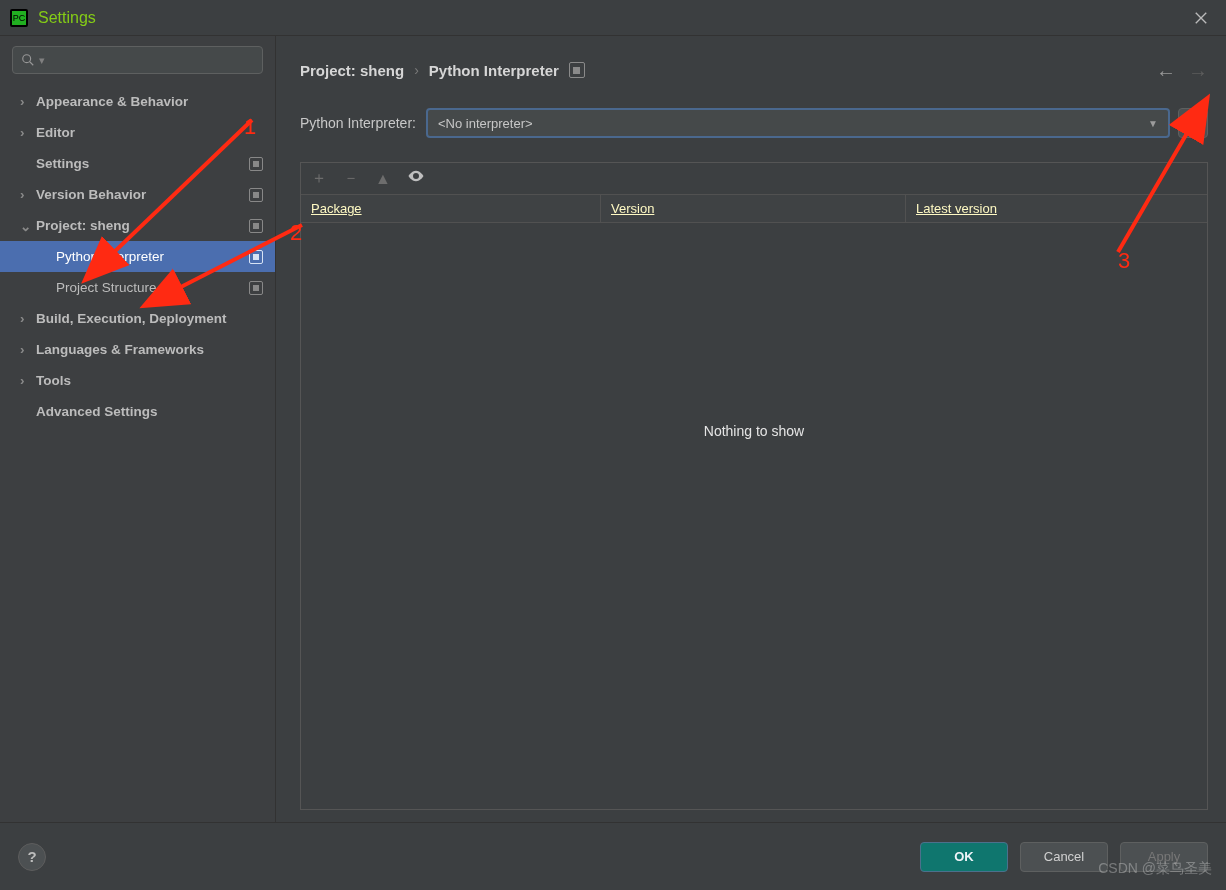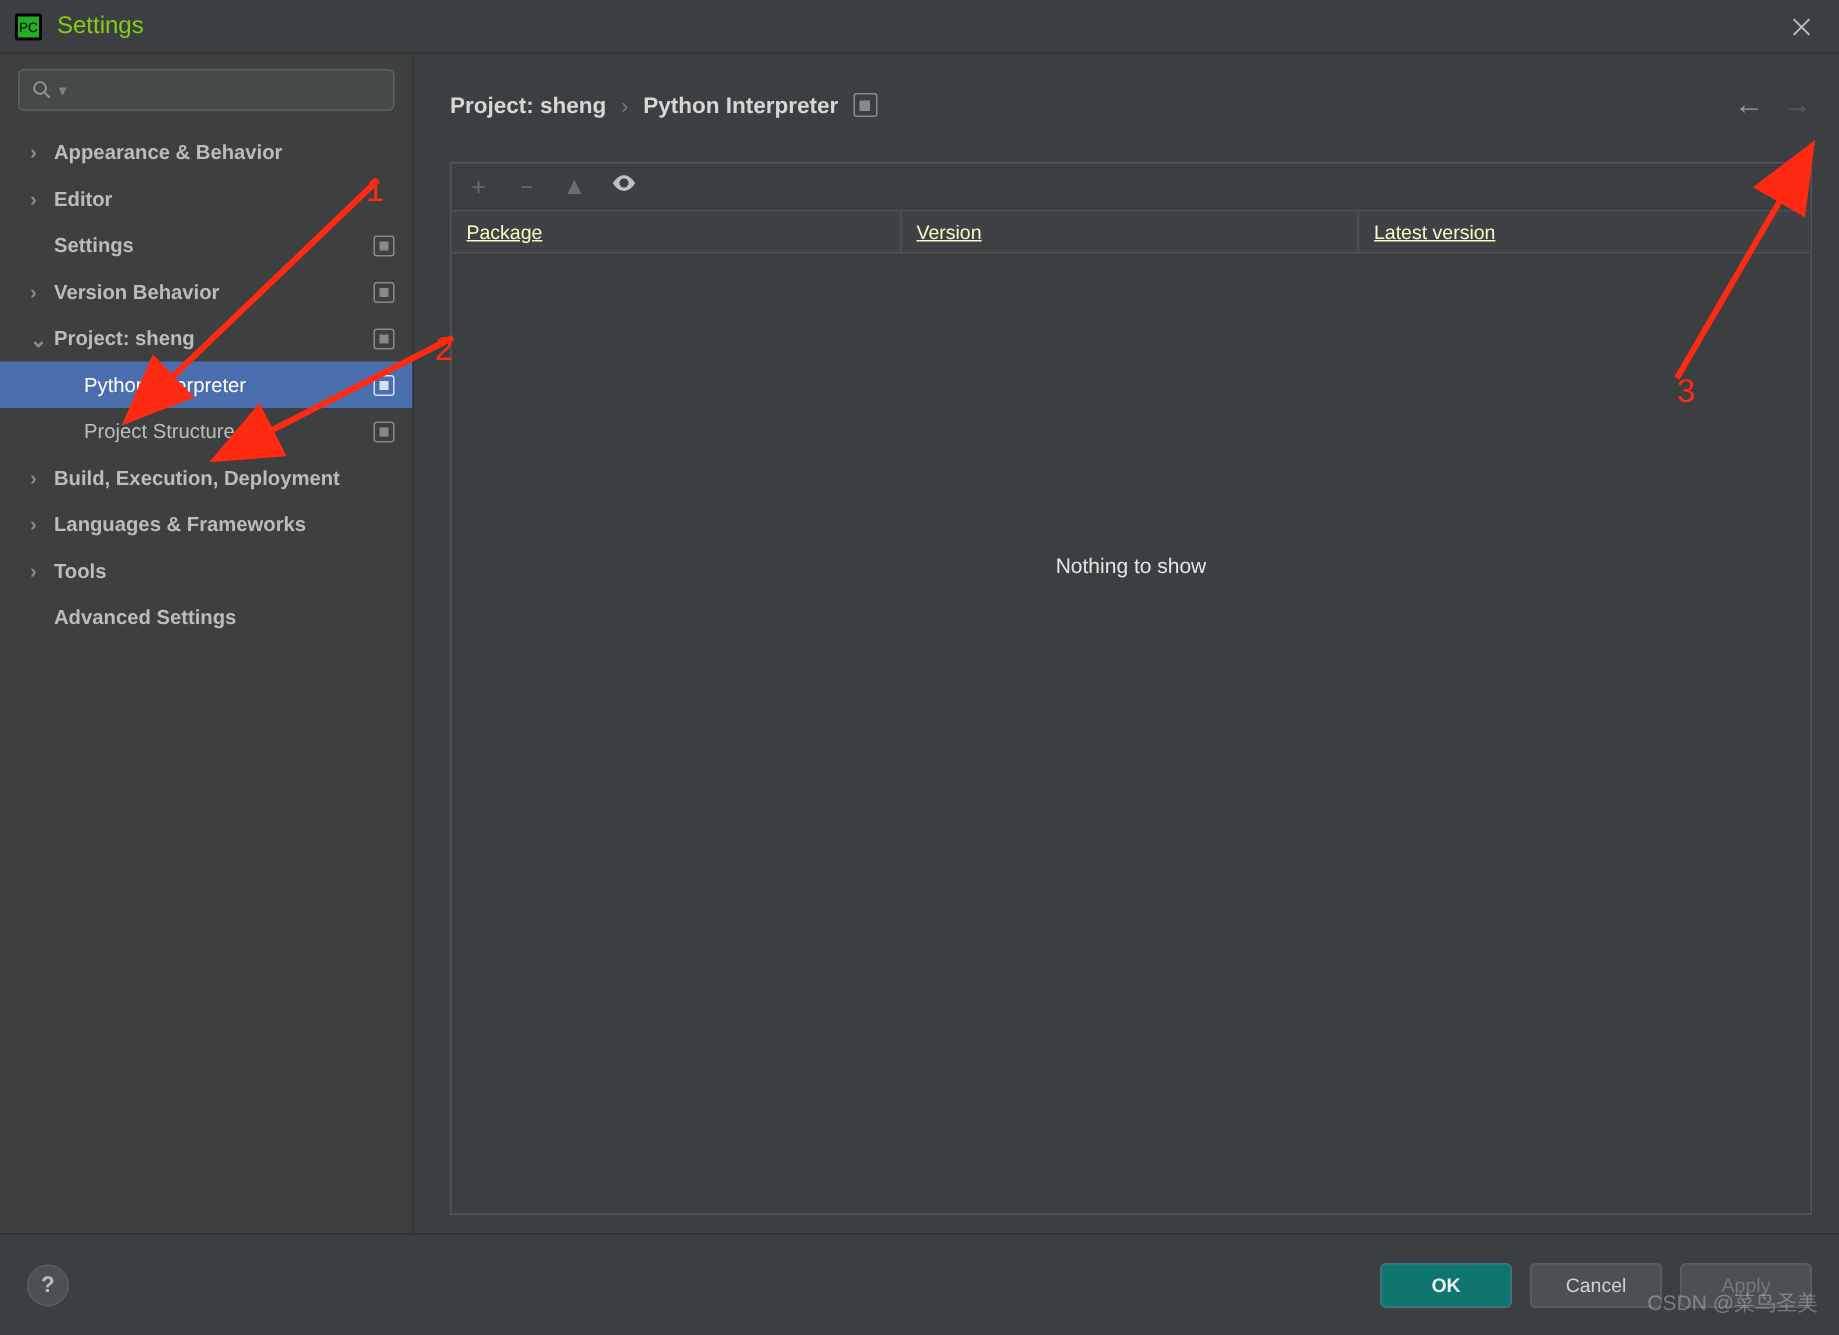--- a/index.html
+++ b/index.html
@@ -273,20 +273,32 @@
       <span class="crumb">Project: sheng</span>
       <span class="sep">›</span>
       <span class="crumb light">Python Interpreter</span>
       <span class="proj-badge"></span>
       <div class="nav-arrows">
         <span class="arrow">←</span>
         <span class="arrow disabled">→</span>
       </div>
     </div>
 
+    <div class="interp-row">
+      <span class="lbl">Python Interpreter:</span>
+      <div class="interp-select">
+        <span class="sel-txt">&lt;No interpreter&gt;</span>
+        <span class="dd">▼</span>
+      </div>
+      <div class="gear-btn">
+        <svg viewBox="0 0 24 24" width="16" height="16">
+            <path fill="#b7b7b7" d="M12 8a4 4 0 1 0 0 8 4 4 0 0 0 0-8zm9 4a7 7 0 0 1-.1 1.2l2 1.6-2 3.4-2.4-1a7 7 0 0 1-2 .1l-.4 2.6h-4l-.4-2.6a7 7 0 0 1-2-.9l-2.4 1-2-3.4 2-1.6A7 7 0 0 1 3 12a7 7 0 0 1 .1-1.2l-2-1.6 2-3.4 2.4 1a7 7 0 0 1 2-.9L8 3h4l.4 2.6a7 7 0 0 1 2 .9l2.4-1 2 3.4-2 1.6c.1.4.2.8.2 1.5z"></path>
+          </svg>
+      </div>
+    </div>
 
     <div class="pkg-panel">
       <div class="pkg-toolbar">
         <span class="tb-btn">＋</span>
         <span class="tb-btn">－</span>
         <span class="tb-btn">▲</span>
         <span class="tb-btn eye">
           <svg viewBox="0 0 24 24" width="18" height="18">
               <path fill="#bfbfbf" d="M12 5C6 5 2 12 2 12s4 7 10 7 10-7 10-7-4-7-10-7zm0 11a4 4 0 1 1 0-8 4 4 0 0 1 0 8z"></path>
               <circle cx="12" cy="12" r="2" fill="#3c3f41"></circle>

